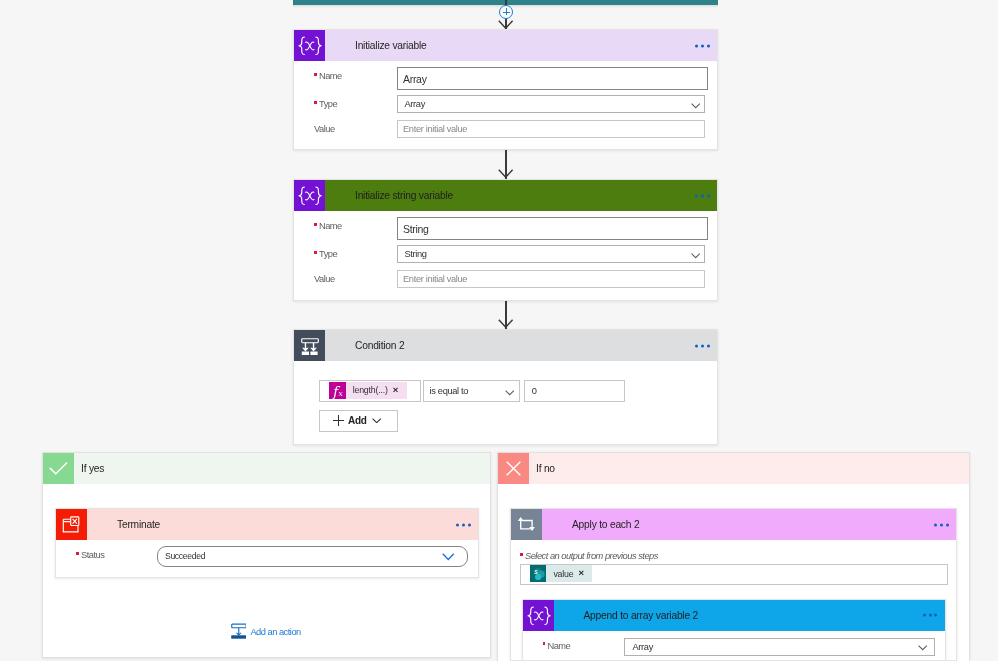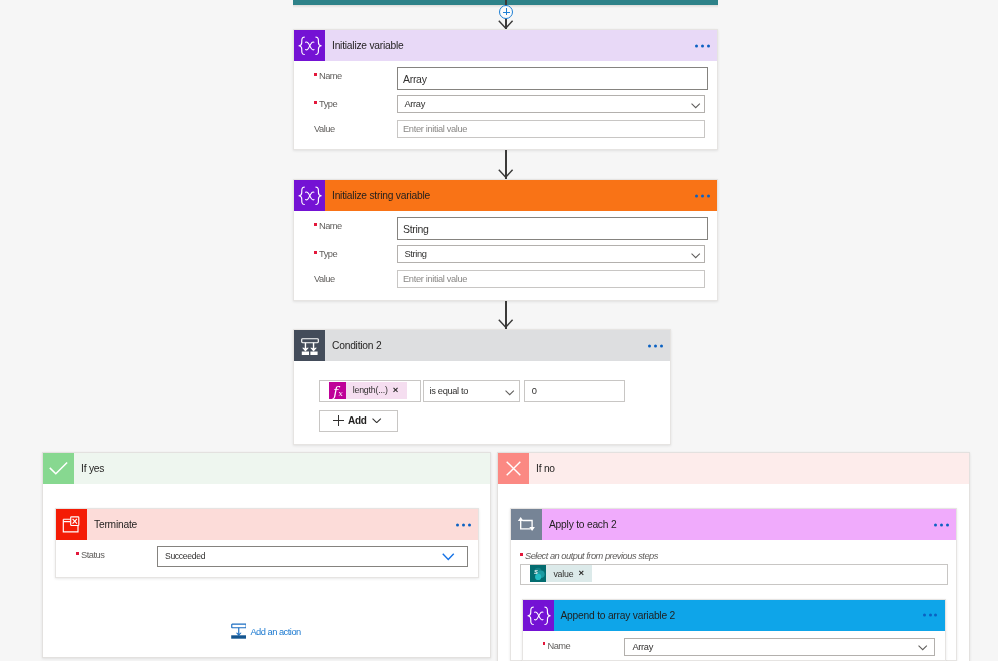--- a/index.html
+++ b/index.html
@@ -13,21 +13,21 @@
   }
   .canvas{position:relative;width:998px;height:661px;}
 
   
   .abs{position:absolute;box-sizing:border-box;}
 
   
   .card{position:absolute;box-sizing:border-box;background:#fff;
         border:1px solid #e6e4e2;
         box-shadow:0 1.2px 2.6px rgba(0,0,0,.085), 0 .2px .6px rgba(0,0,0,.08);}
-  .card-head{position:relative;height:31px;display:flex;align-items:center;}
+  .card-head{position:relative;height:31px;display:flex;align-items:center;gap:23px;}
   .card-icon{width:31px;height:31px;flex:none;display:flex;align-items:center;justify-content:center;}
   .card-title{font-size:10.25px;color:#201f1e;margin-left:7px;letter-spacing:-0.22px;}
   .ellipsis{position:absolute;right:7.2px;top:50%;transform:translateY(-50%);
             display:flex;gap:2.8px;align-items:center;}
   .ellipsis i{width:3px;height:3px;border-radius:50%;background:#0b61c2;display:block;}
   .card-body{padding:0;position:relative;}
 
   
   .frow{position:absolute;left:0;right:0;height:22px;}
   .flabel{position:absolute;left:20px;top:0px;font-size:9.3px;line-height:normal;color:#605e5c;white-space:nowrap;letter-spacing:-0.5px;}
@@ -142,21 +142,21 @@
   </div>
 
   <div class="conn" style="left:505.3px;top:150px;width:2px;height:29px;">
     <div class="line" style="height:29px;"></div>
   </div>
   <svg class="abs" style="left:498.2px;top:169.2px;" width="15.4" height="9" viewBox="0 0 15.4 9">
     <path d="M0.8 0.8 L7.7 8.2 L14.6 0.8" fill="none" stroke="#3b3a39" stroke-width="1.45"></path>
   </svg>
 
   <div class="card" style="left:293px;top:179px;width:425px;height:122px;">
-    <div class="card-head" style="background:#f97316;">
+    <div class="card-head" style="background:#4d7c0f;">
       <span class="card-icon" style="background:#7412d4;">
         <svg width="31" height="31" viewBox="0 0 31 31">
           <g fill="none" stroke="#fff" stroke-width="1.15" stroke-linecap="round" stroke-linejoin="round">
             <path d="M10.3 7.1 C7.6 7.1 7.75 9.9 7.75 12.5 C7.75 14.6 6.5 15.6 5.0 15.8 C6.5 16.0 7.75 17.0 7.75 19.1 C7.75 21.7 7.6 24.5 10.3 24.5"></path>
             <path d="M21.9 7.1 C24.6 7.1 24.45 9.9 24.45 12.5 C24.45 14.6 25.7 15.6 27.2 15.8 C25.7 16.0 24.45 17.0 24.45 19.1 C24.45 21.7 24.6 24.5 21.9 24.5"></path>
           </g>
           <g fill="none" stroke="#fff" stroke-width="1.05" stroke-linecap="round">
                 <path d="M11.5 12.2 C12.9 11.6 13.9 12.4 14.7 13.8 C15.7 15.6 16.7 17.9 17.7 19.0 C18.4 19.8 19.2 20.1 20.0 19.6"></path>
                 <path d="M19.9 12.2 C18.6 11.6 17.6 12.5 16.8 13.9 C15.7 15.8 14.8 18.0 13.8 19.1 C13.1 19.8 12.3 20.1 11.5 19.6"></path>
               </g>
@@ -196,21 +196,21 @@
     </div>
   </div>
 
   <div class="conn" style="left:505.3px;top:301px;width:2px;height:28px;">
     <div class="line" style="height:28px;"></div>
   </div>
   <svg class="abs" style="left:498.2px;top:319.2px;" width="15.4" height="9" viewBox="0 0 15.4 9">
     <path d="M0.8 0.8 L7.7 8.2 L14.6 0.8" fill="none" stroke="#3b3a39" stroke-width="1.45"></path>
   </svg>
 
-  <div class="card" style="left:293px;top:329px;width:378px;height:116px;">
+  <div class="card" style="left:293px;top:329px;width:425px;height:116px;">
     <div class="card-head" style="background:#dddee0;">
       <span class="card-icon" style="background:#434c5a;">
         <svg width="31" height="31" viewBox="0 0 31 31">
           <rect x="7.7" y="8.7" width="16.6" height="4.0" rx="0.9" fill="none" stroke="#fff" stroke-width="1.15"></rect>
           <rect x="10.75" y="12.7" width="1.4" height="7.6" fill="#fff"></rect>
           <rect x="18.85" y="12.7" width="1.4" height="7.6" fill="#fff"></rect>
           <path d="M8.1 17.8 L11.45 21.4 L14.8 17.8 L12.7 17.8 L11.45 19.2 L10.2 17.8 Z" fill="#fff"></path>
           <path d="M16.2 17.8 L19.55 21.4 L22.9 17.8 L20.8 17.8 L19.55 19.2 L18.3 17.8 Z" fill="#fff"></path>
           <rect x="7.8" y="21.5" width="7.2" height="3.5" fill="#fff"></rect>
           <rect x="16.4" y="21.5" width="7.2" height="3.5" fill="#fff"></rect>
@@ -282,21 +282,21 @@
       <span class="card-title">Terminate</span>
       <span class="ellipsis">
           <i></i>
           <i></i>
           <i></i>
         </span>
     </div>
     <div class="card-body">
       <div class="frow" style="top:10px;">
         <span class="flabel"><span class="req">*</span><span>Status</span></span>
-        <div class="fctl focused" style="left:101px;width:311px;height:20.6px;top:-4px;padding-left:7px;font-size:8.6px;letter-spacing:-0.32px;">
+        <div class="fctl focused" style="left:101px;width:311px;height:20.6px;top:-4px;padding-left:7px;font-size:8.6px;letter-spacing:-0.32px;border-radius:9px;">
           <span>Succeeded</span>
           <span class="chev" style="right:12.3px;margin-top:-3.2px;width:12.5px;height:7.2px;">
               <svg width="12.5" height="7.2" viewBox="0 0 12.5 7.2">
                 <path d="M0.75 0.75 L6.25 6.45 L11.75 0.75" fill="none" stroke="#1673e6" stroke-width="1.4"></path>
               </svg>
             </span>
         </div>
       </div>
     </div>
   </div>

